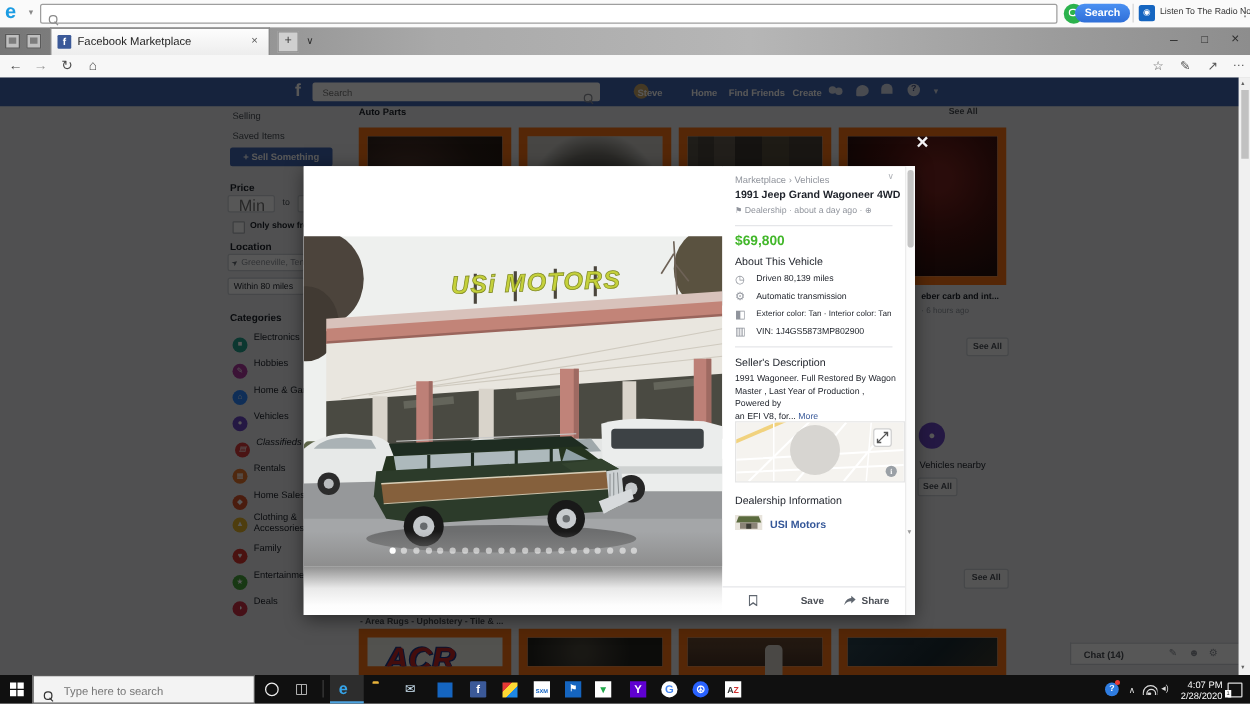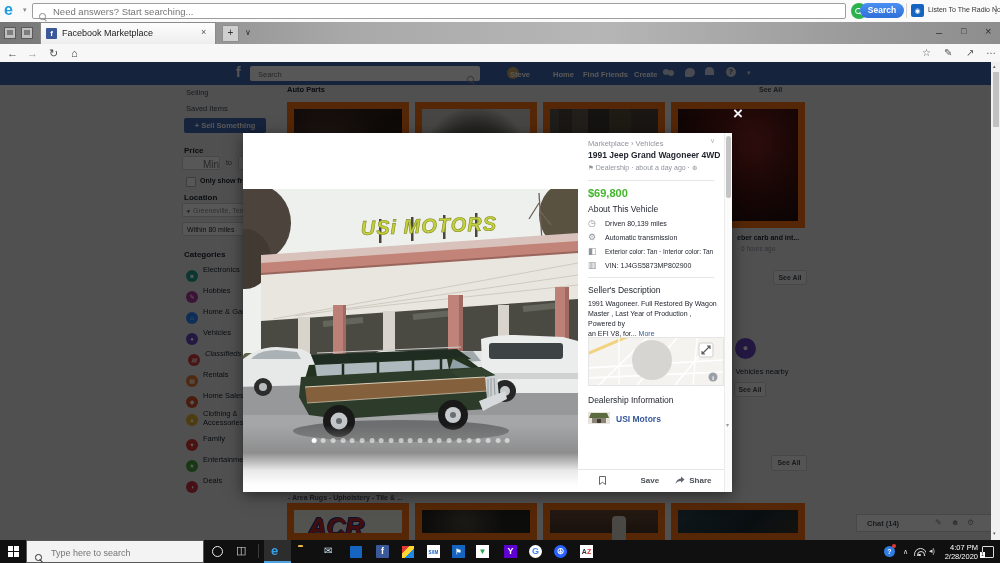--- a/index.html
+++ b/index.html
@@ -65,21 +65,20 @@
 </head>
 <body>
 
 <div id="screen">
 
   <div class="abs toolbar">
     <span class="abs" style="left:4px;top:1px;font-size:16px;font-weight:bold;color:#1c9ce3;">e</span>
     <span class="abs" style="left:23px;top:6px;font-size:7px;color:#888;">▾</span>
     <div class="abs tb-search">
       <span class="mag abs" style="left:6px;top:3px;color:#8a8a8a;"></span>
-      <input class="abs" style="left: 18px; top: 0px; width: 780px; height: 12px; border: none; font-size: 9.5px; color: rgb(85, 85, 85); background: transparent;" placeholder="Need answers? Start searching...">
     </div>
     <span class="abs tb-green"><span class="mag" style="color:#fff;margin-top:4px;"></span></span>
     <div class="abs tb-btn">Search</div>
     <span class="abs" style="left:906px;top:3px;width:1px;height:15px;background:#d5d5d5;"></span>
     <span class="abs" style="left:911px;top:4px;width:13px;height:13px;background:#1565c0;border-radius:2px;color:#fff;font-size:7px;text-align:center;line-height:13px;">◉</span>
     <span class="abs nw" style="left:928px;top:6px;font-size:7px;color:#333;">Listen To The Radio Now</span>
     <span class="abs" style="left:991px;top:4px;font-size:10px;color:#666;">⋮</span>
   </div>
 
   <div class="abs tabbar">
@@ -132,21 +131,21 @@
       <span class="abs" style="left:705px;top:5px;width:9px;height:8px;border-radius:50% 50% 0 0;background:#d7dcea;"></span>
       <span class="abs" style="left:726px;top:5px;width:10px;height:10px;border-radius:50%;background:#d7dcea;color:#37477e;font-size:7px;font-weight:bold;text-align:center;line-height:10px;">?</span>
       <span class="abs" style="left:747px;top:7px;font-size:7px;color:#d7dcea;">▾</span>
     </div>
 
     <span class="abs side-item nw" style="left:186px;top:26px;">Selling</span>
     <span class="abs side-item nw" style="left:186px;top:42px;">Saved Items</span>
     <div class="abs" style="left:184px;top:56px;width:82px;height:15px;background:#4267b2;border-radius:2px;color:#fff;font-size:7.5px;font-weight:bold;text-align:center;line-height:15px;">+ Sell Something</div>
     <span class="abs side-h" style="left:184px;top:84px;">Price</span>
     <div class="abs inputbox" style="left:182px;top:94px;width:38px;height:14px;">
-      <input style="width: 32px; height: 11px; border: none; font-size: 10px; margin: 1px 18px; background: transparent; color: rgb(29, 33, 41);" placeholder="Min">
+      <input style="width: 32px; height: 11px; border: none; font-size: 13px; margin: 1px 6px; background: transparent; color: rgb(29, 33, 41);" placeholder="Min">
     </div>
     <span class="abs" style="left:226px;top:97px;font-size:7px;color:#4b4f56;">to</span>
     <div class="abs inputbox" style="left:238px;top:94px;width:38px;height:14px;"></div>
     <span class="abs" style="left:186px;top:115px;width:8px;height:8px;background:#fff;border:1px solid #b0b3b8;border-radius:1px;"></span>
     <span class="abs nw" style="left:200px;top:115px;font-size:7px;font-weight:bold;color:#1d2129;">Only show free items</span>
     <span class="abs side-h" style="left:184px;top:131px;">Location</span>
     <div class="abs inputbox nw" style="left:182px;top:141px;width:62px;height:14px;overflow:hidden;line-height:14px;padding-left:3px;">
       <span style="display:inline-block;transform:rotate(-40deg);font-size:6px;color:#606770;">➤</span>
       <span style="color:#90949c;">Greeneville, Tennessee</span>
     </div>

